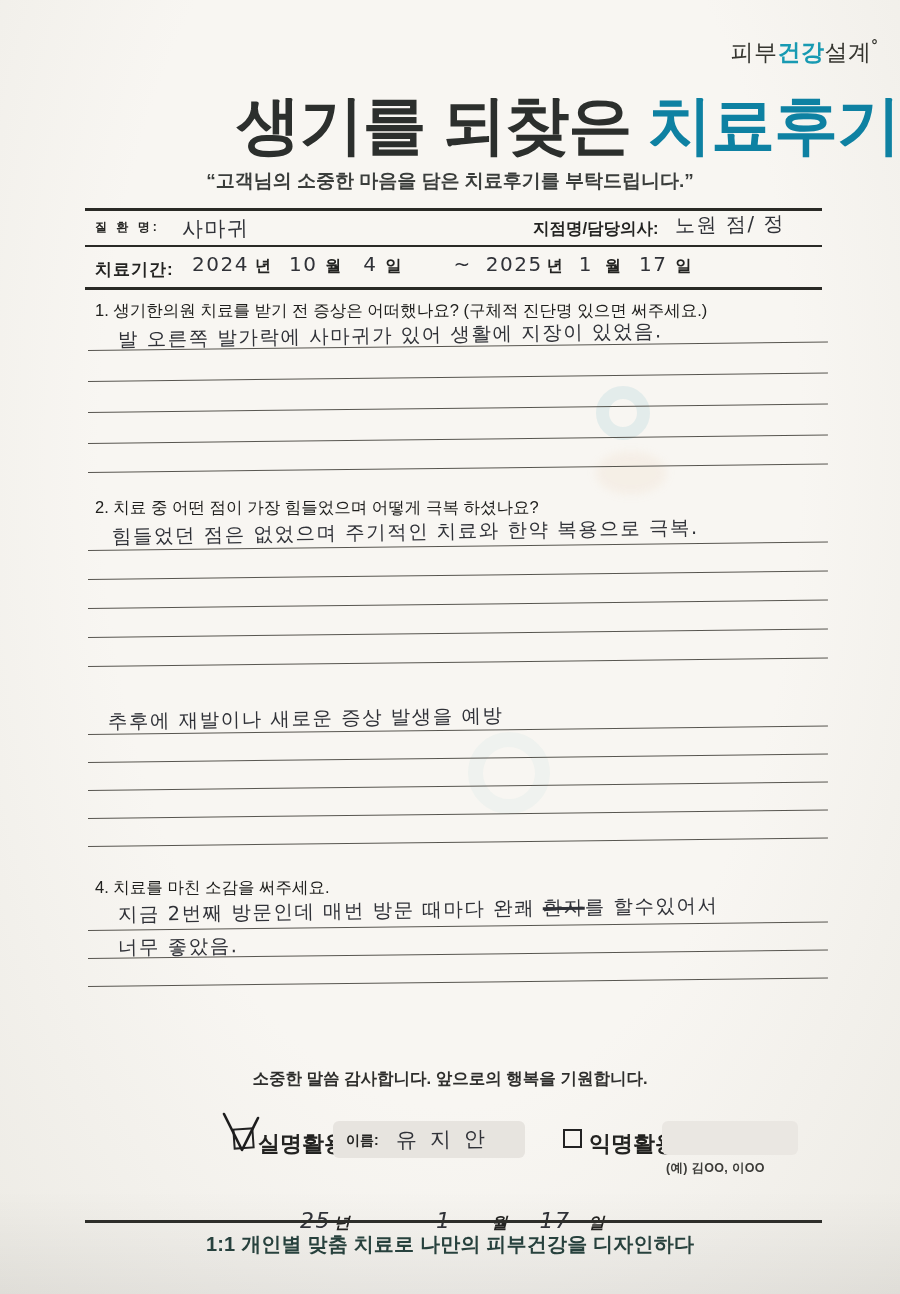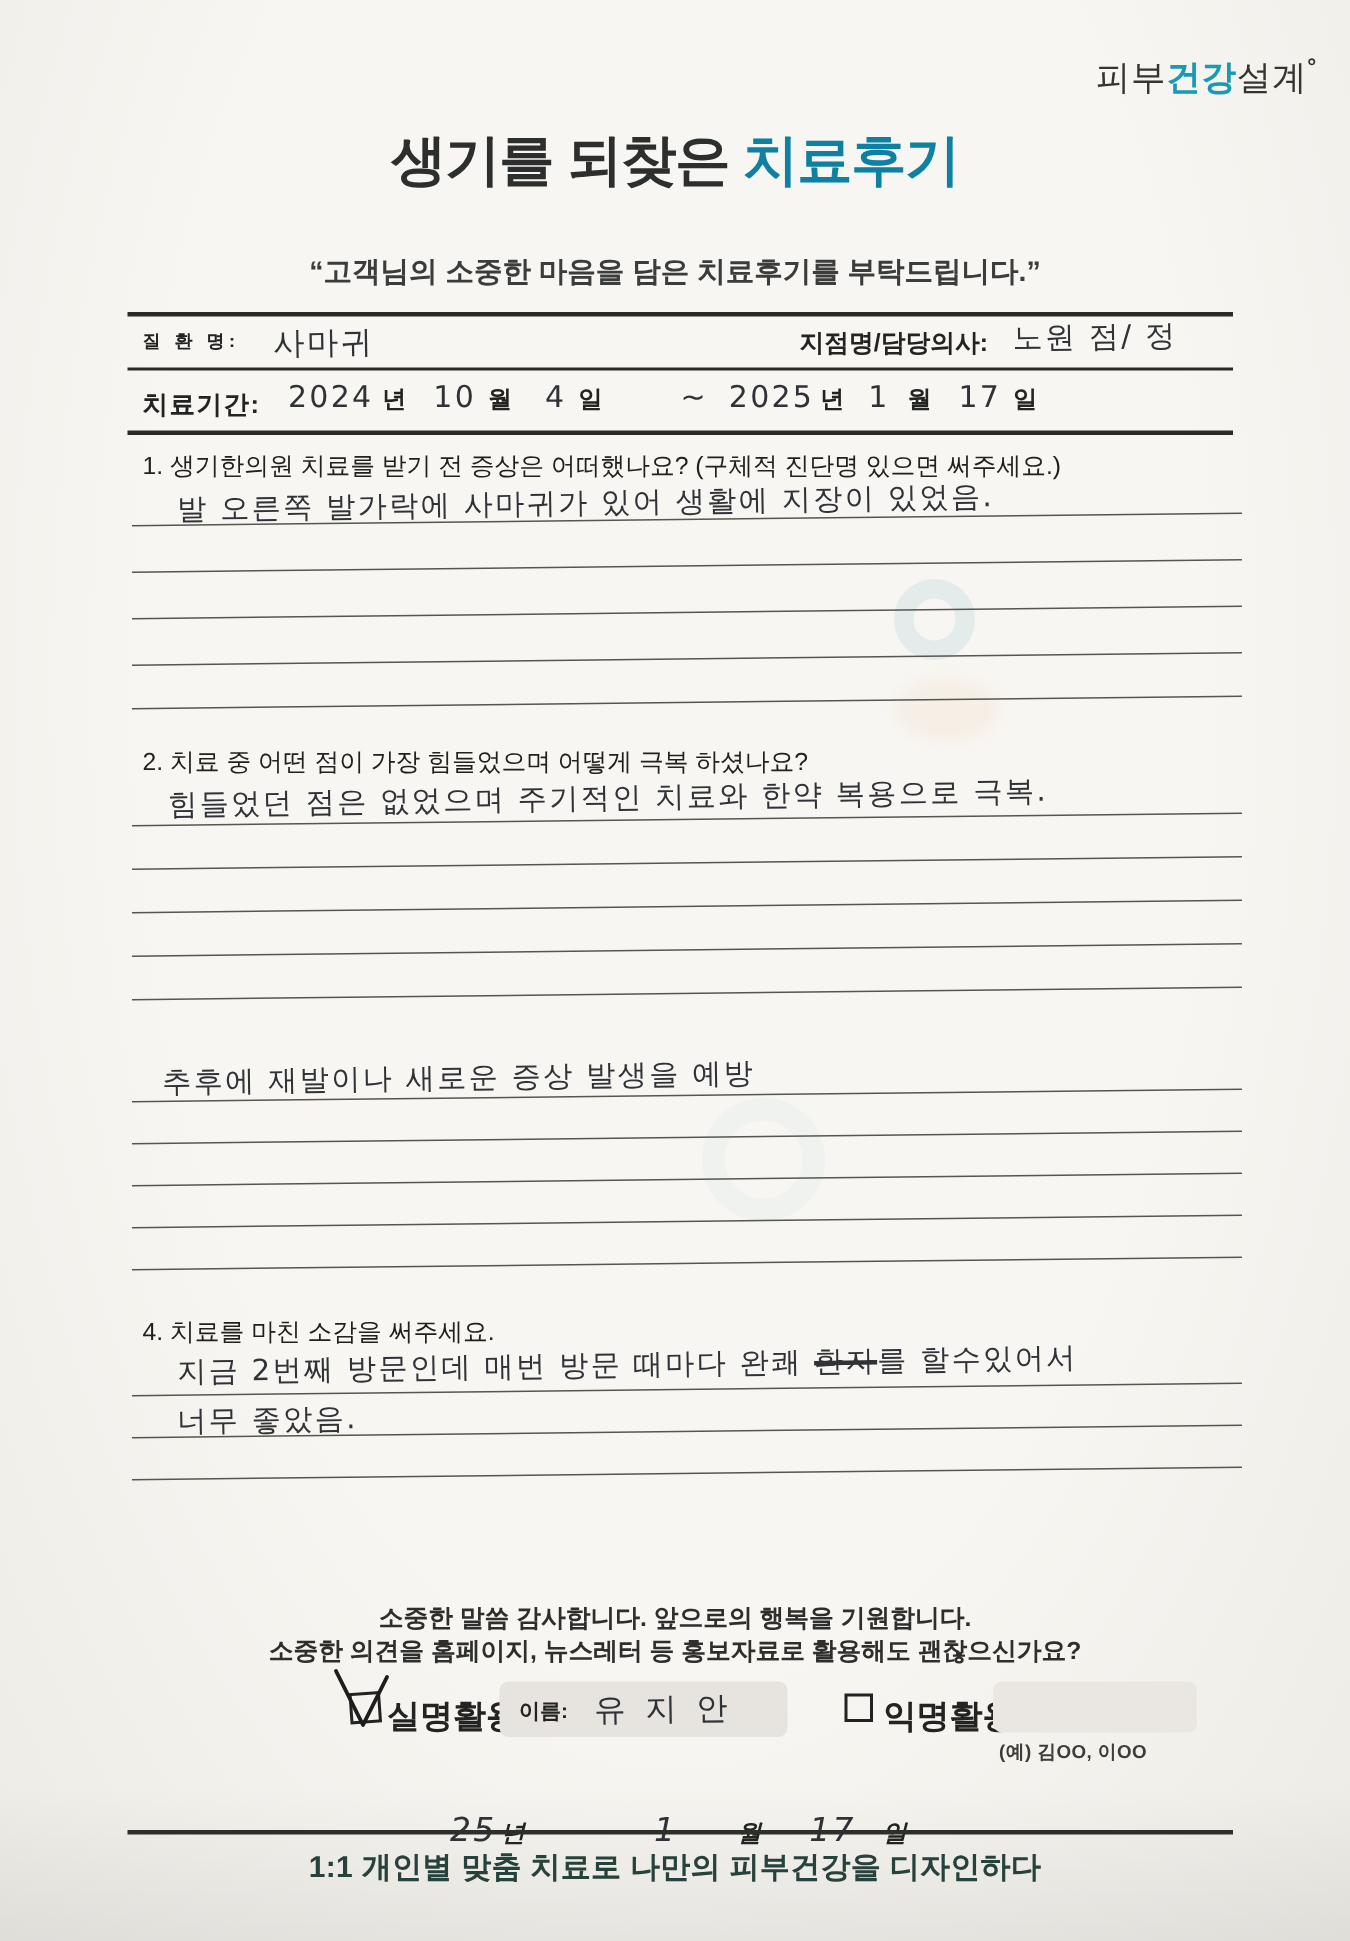--- a/index.html
+++ b/index.html
@@ -15,22 +15,22 @@
     background:
       linear-gradient(to bottom, rgba(0,0,0,0) 92%, rgba(0,0,0,0.06) 100%),
       radial-gradient(ellipse at 50% 35%, #f8f6f2 55%, #edebe5 100%);
   }
   
   .logo{position:absolute;top:36px;right:22px;font-size:23px;color:#35352f;letter-spacing:.5px;}
   .logo .plain{font-weight:500;}
   .logo .accent{font-weight:700;color:var(--logo_accent);}
   .logo .degree{font-size:15px;vertical-align:10px;font-weight:700;}
   
-  .title{position:absolute;top:82px;left:0;width:100%;text-align:center;
-    font-size:37px;font-weight:800;letter-spacing:-1px;color:#2c2f2d;white-space:nowrap;}
+  .title{position:absolute;top:82px;left:0;width:100%;text-align:right;
+    font-size:64px;font-weight:800;letter-spacing:-1px;color:#2c2f2d;white-space:nowrap;}
   .title .accent{color:var(--accent);}
   .subtitle{position:absolute;top:168px;left:0;width:100%;text-align:center;
     font-size:19px;font-weight:700;color:#3a3d3b;}
   
   .tline{position:absolute;left:85px;width:737px;background:#2a2a26;}
   .t-top{top:208px;height:3px;}
   .t-mid{top:245px;height:2px;}
   .t-bot{top:287px;height:3px;}
   .plabel{position:absolute;font-weight:700;color:#232321;}
   
@@ -119,21 +119,20 @@
   <div class="q" style="top:877px;">4. 치료를 마친 소감을 써주세요.</div>
   <div class="hand ans" style="left:118px;top:901px;">
     <span>지금 2번째 방문인데 매번 방문 때마다 완쾌 </span><span class="struck">환자</span><span>를 할수있어서</span>
   </div>
   <div class="hand ans" style="left:118px;top:934px;">너무 좋았음.</div>
   <div class="rline" style="top:930px;"></div>
   <div class="rline" style="top:958px;"></div>
   <div class="rline" style="top:986px;"></div>
 
   <div class="thanks" style="top:1068px;">소중한 말씀 감사합니다. 앞으로의 행복을 기원합니다.</div>
-  <div class="thanks" style="top:1090px;">소중한 의견을 홈페이지, 뉴스레터 등 홍보자료로 활용해도 괜찮으신가요?</div>
 
   <div class="cbox" style="left:233px;top:1128px;width:17px;height:17px;transform:rotate(-4deg);"></div>
   <svg class="checkmark" style="left:218px;top:1106px;" width="46" height="48" viewBox="0 0 46 48">
     <path d="M6 8 L24 44 L40 12" stroke="#1d1d1d" stroke-width="2.6" fill="none" stroke-linecap="round" stroke-linejoin="round"></path>
   </svg>
   <div class="plabel" style="left:258px;top:1129px;font-size:22px;">실명활용</div>
 
   <div class="field" style="left:333px;top:1121px;width:192px;height:37px;"></div>
   <div class="plabel" style="left:346px;top:1132px;font-size:14px;">이름:</div>
   <div class="hand ans" style="left:396px;top:1126px;font-size:21px;letter-spacing:13px;">유지안</div>

